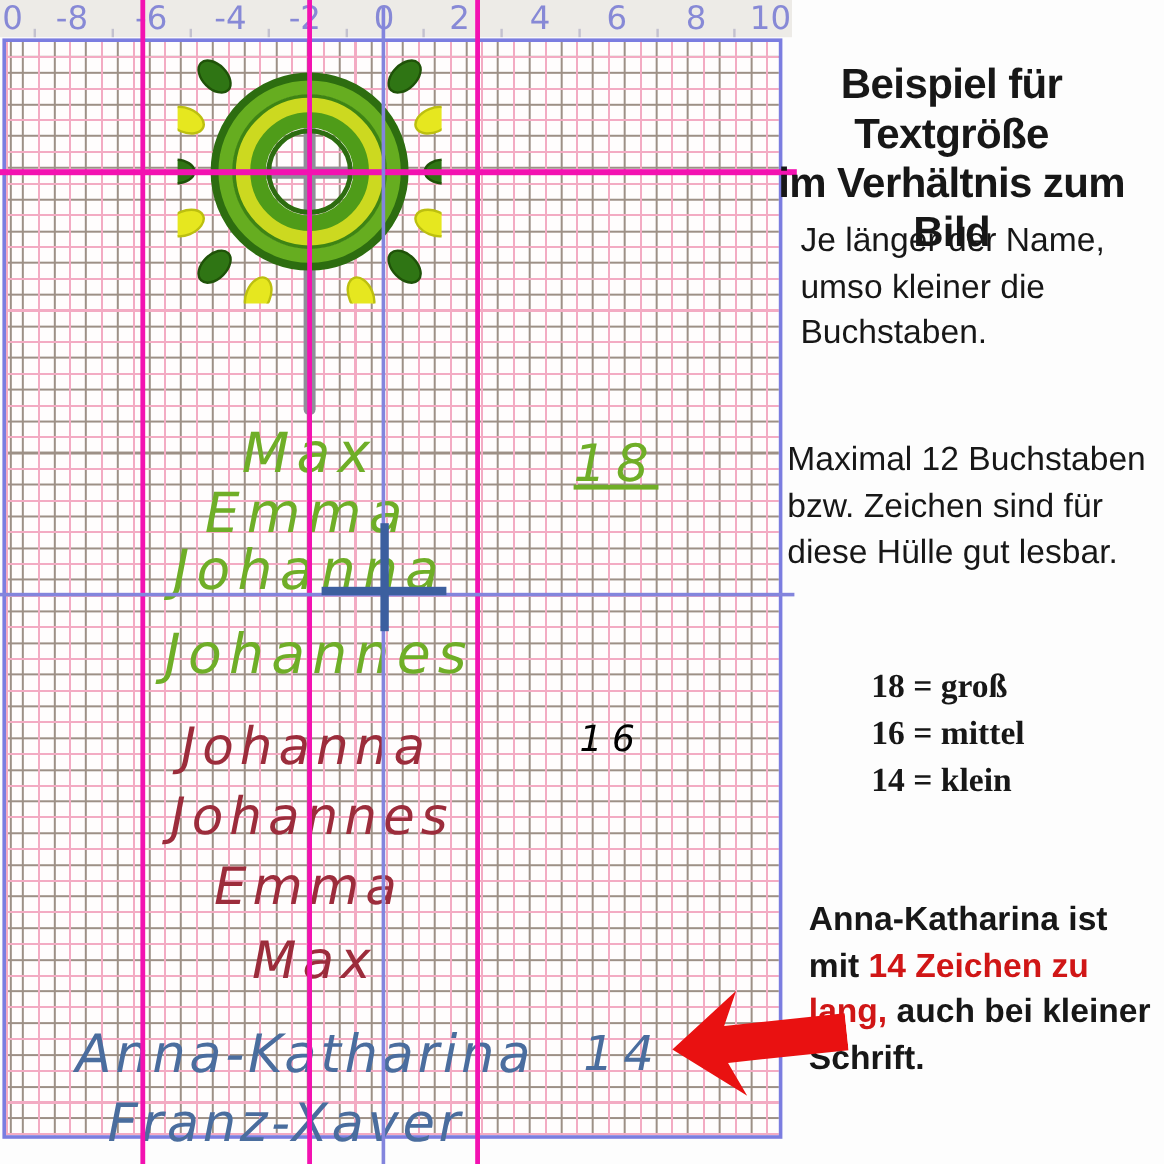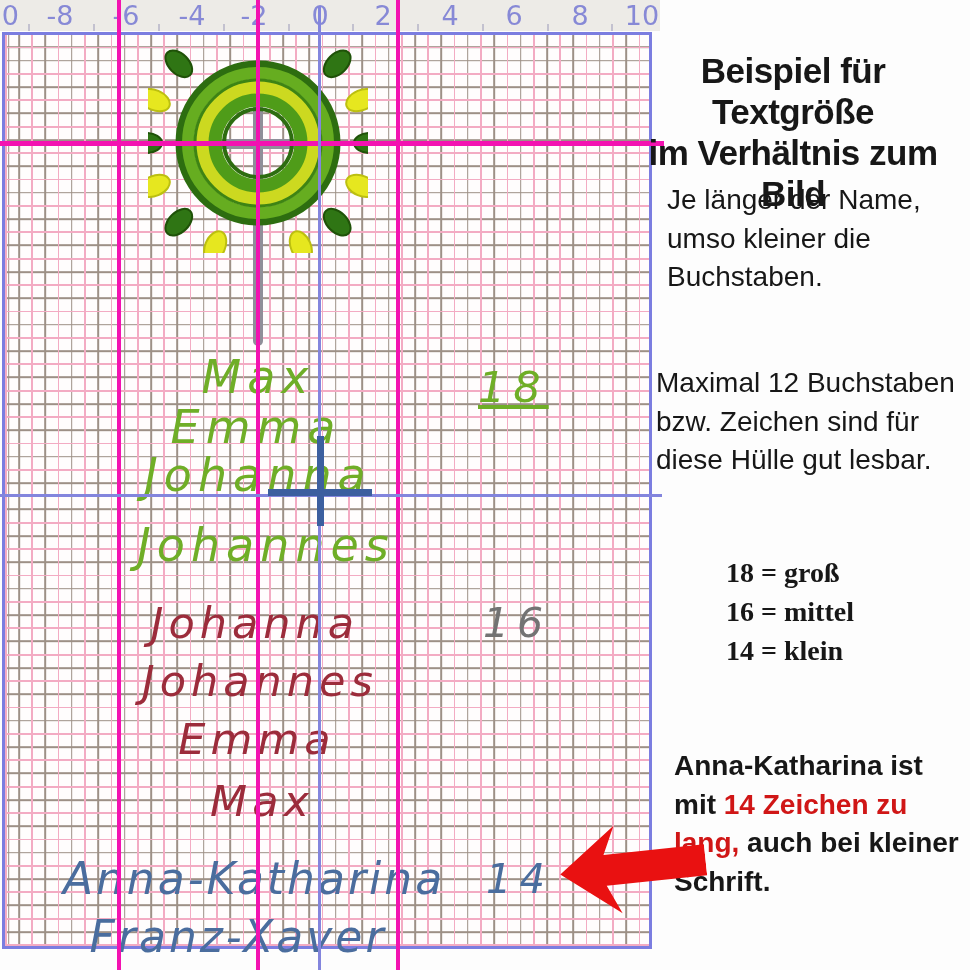--- a/index.html
+++ b/index.html
@@ -43,21 +43,21 @@
   .haxis{position:absolute;left:0;top:494px;width:662px;height:3px;background:#8385dd;z-index:7;}
 
   
   .stitch{position:absolute;transform:translateX(-50%);white-space:nowrap;z-index:6;
           font-family:"DejaVu Sans",sans-serif;font-style:italic;}
   .g18{color:#6fae27;font-size:46px;letter-spacing:6px;}
   .r16{color:#9c2c3b;font-size:43px;letter-spacing:5px;}
   .b14{color:#4a6d9e;font-size:44px;letter-spacing:3px;}
   .sizenum{position:absolute;z-index:6;font-family:"DejaVu Sans",sans-serif;font-style:italic;letter-spacing:8px;}
   #num18{left:478px;top:362px;font-size:43px;color:#6fae27;text-decoration:underline;}
-  #num16{left:483px;top:599px;font-size:41px;color:#737373;}
+  #num16{left:483px;top:599px;font-size:30px;color:#000000;}
   #num14{left:486px;top:856px;font-size:40px;color:#4a6d9e;}
 
   
   .rc{position:absolute;z-index:9;color:#171717;}
   #title{left:620px;top:50px;width:346px;text-align:center;font-size:35px;font-weight:700;
          line-height:41px;letter-spacing:-0.5px;}
   #note-length{left:667px;top:181px;font-size:28px;line-height:38.5px;}
   #note-max{left:656px;top:344px;font-size:28px;line-height:38.5px;margin-top:20px;}
   #size-legend{left:726px;top:553px;font-size:28px;font-weight:700;line-height:39px;font-family:Liberation Serif, serif;}
   #note-anna{left:674px;top:747px;font-size:28px;line-height:38.5px;font-weight:bold;}

